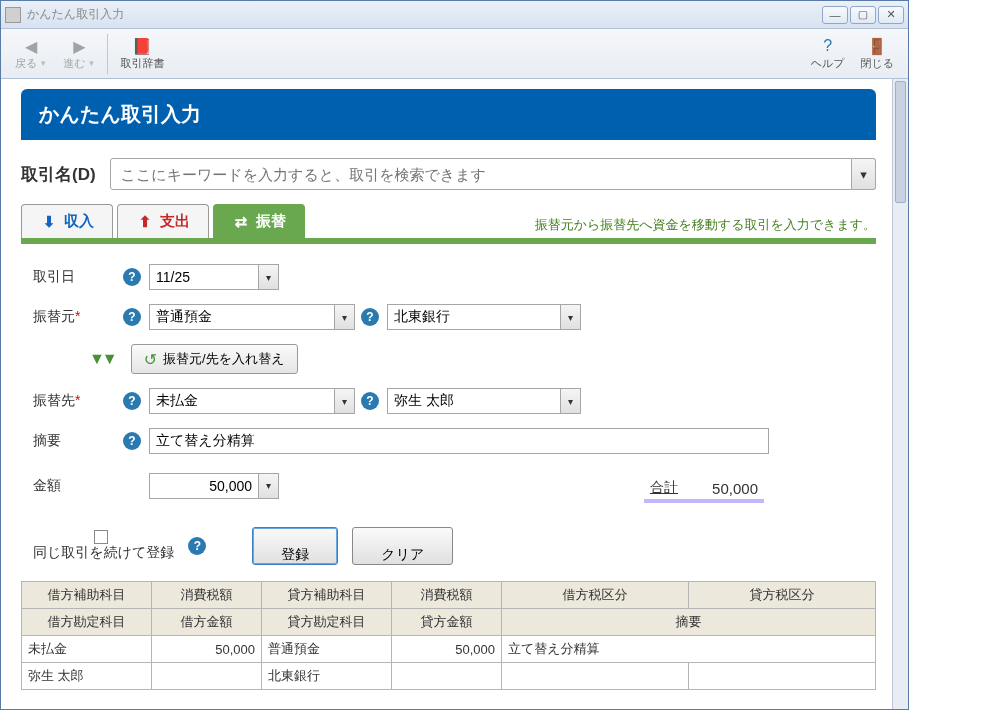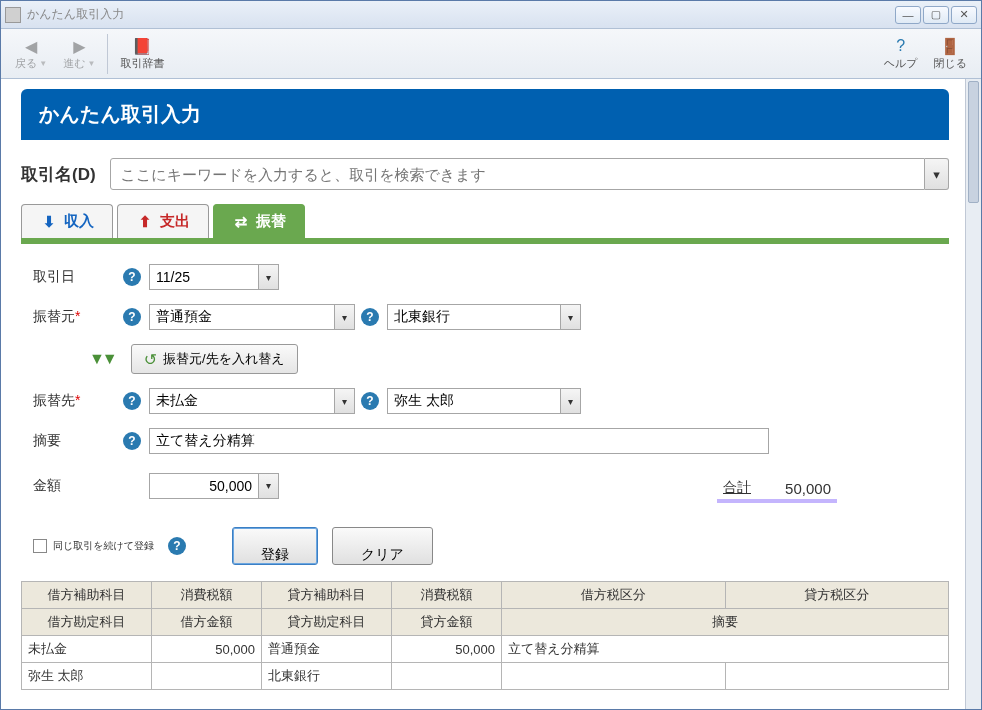--- a/index.html
+++ b/index.html
@@ -1,18 +1,18 @@
 <!DOCTYPE html>
 <html><head>
 <meta charset="utf-8">
 <style>
 * { box-sizing: border-box; margin: 0; padding: 0; }
 body { font-family: "Meiryo", "MS PGothic", sans-serif; font-size: 13px; color: #333; background: #fff; }
 
-.window { width: 982px; height: 710px; border: 1px solid #5a7aa8; background: #fff; position: relative; display: flex; flex-direction: column; }
+.window { width: 909px; height: 710px; border: 1px solid #5a7aa8; background: #fff; position: relative; display: flex; flex-direction: column; }
 
 .titlebar { height: 28px; background: linear-gradient(#eaf0f8, #d8e2f0); border-bottom: 1px solid #b0c0d5; display: flex; align-items: center; padding: 0 4px; }
 .titlebar-icon { width: 16px; height: 16px; margin-right: 6px; background: #d0d0d0; border: 1px solid #999; display: inline-block; }
 .titlebar-title { flex: 1; color: #888; font-size: 12px; }
 .titlebar-buttons { display: flex; gap: 2px; }
 .titlebar-btn { width: 26px; height: 18px; border: 1px solid #8fa8c8; border-radius: 3px; background: linear-gradient(#f8faff, #e0eaf5); display: flex; align-items: center; justify-content: center; font-size: 11px; color: #555; cursor: default; }
 
 .toolbar { height: 50px; background: linear-gradient(#f5f7fa, #e8edf3); border-bottom: 1px solid #b0c0d5; display: flex; align-items: center; padding: 2px 6px; }
 .toolbar-btn { display: flex; flex-direction: column; align-items: center; justify-content: center; padding: 2px 8px; font-size: 11px; color: #555; cursor: pointer; min-width: 40px; }
 .toolbar-btn.disabled { opacity: 0.5; }
@@ -59,21 +59,21 @@
 .swap-icon { color: #4a9038; font-size: 16px; }
 
 .amount-row { display: flex; align-items: center; justify-content: space-between; }
 .amount-input { width: 110px; text-align: right; }
 .total-box { margin-left: auto; margin-right: 100px; display: flex; align-items: center; border-bottom: 4px solid #c4b5fd; padding: 2px 6px; margin-top: 9px; }
 .total-label { font-size: 14px; text-decoration: underline; }
 .total-value { font-size: 15px; min-width: 80px; text-align: right; }
 
 .action-row { display: flex; align-items: center; gap: 14px; margin-top: 24px; }
 .checkbox { width: 14px; height: 14px; border: 1px solid #888; background: #fff; margin-right: 6px; }
-.check-label { font-size: 10px; display: flex; align-items: center; }
+.check-label { font-size: 14px; display: flex; align-items: center; flex-direction: column; }
 .btn { height: 30px; padding: 18px 28px; border: 1px solid #888; border-radius: 3px; background: linear-gradient(#fafafa, #e0e0e0); font-size: 14px; cursor: pointer; }
 .btn.primary { border-color: #3b7fc4; box-shadow: 0 0 0 1px #6ba6e0 inset; }
 
 .preview-head { display: flex; align-items: center; margin-top: 28px; }
 .preview-title { font-size: 14px; }
 .preview-btn { margin-left: auto; height: 28px; padding: 0 16px; border: 1px solid #999; border-radius: 3px; background: linear-gradient(#fafafa, #e5e5e5); font-size: 13px; cursor: pointer; }
 
 .preview-table { width: 100%; border-collapse: collapse; margin-top: 6px; table-layout: fixed; }
 .preview-table th, .preview-table td { border: 1px solid #b5b5b5; padding: 4px 6px; font-size: 13px; height: 24px; }
 .preview-table th { background: #ece8dc; font-weight: normal; text-align: center; }
@@ -146,20 +146,21 @@
           <span>収入</span>
         </div>
         <div class="tab expense">
           <span class="tab-icon">⬆</span>
           <span>支出</span>
         </div>
         <div class="tab transfer">
           <span class="tab-icon">⇄</span>
           <span>振替</span>
         </div>
+        <span class="tab-hint">振替元から振替先へ資金を移動する取引を入力できます。</span>
       </div>
 
       <div class="form-area">
 
         <div class="form-row">
           <span class="form-label">取引日</span>
           <span class="help-icon">?</span>
           <input class="field short" value="11/25" style="">
           <div class="dd-btn">▾</div>
         </div>

